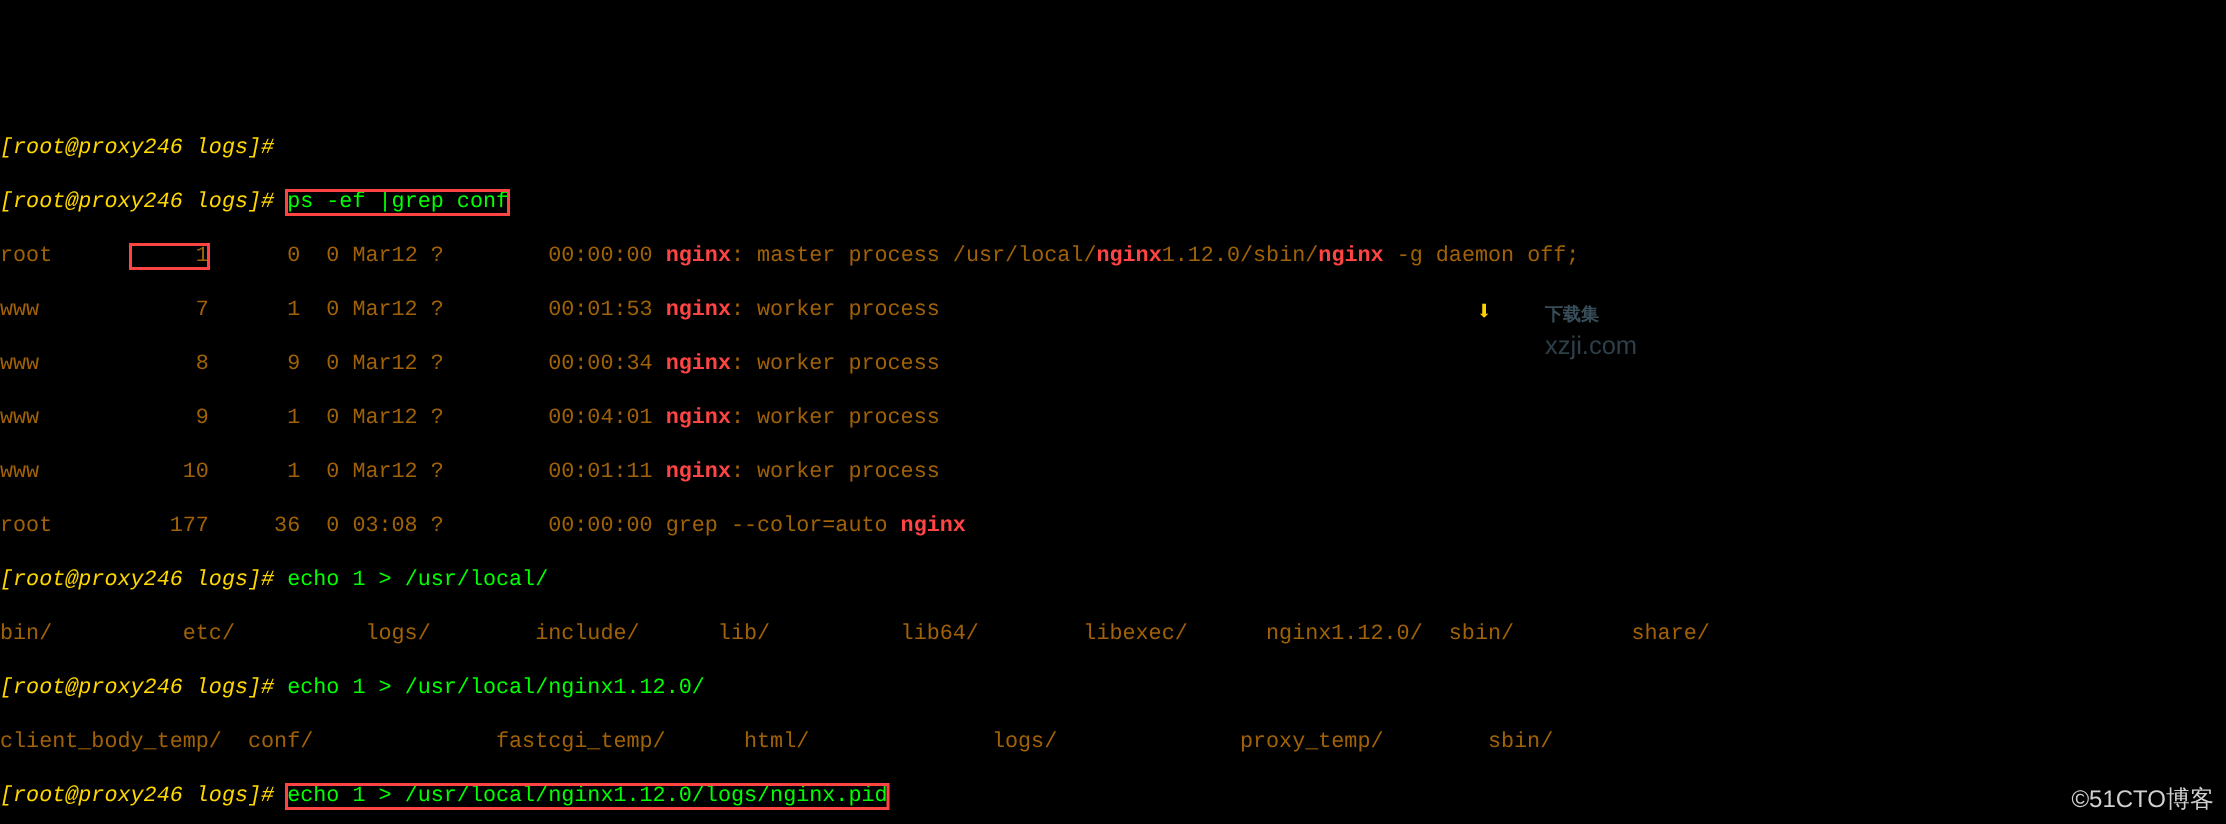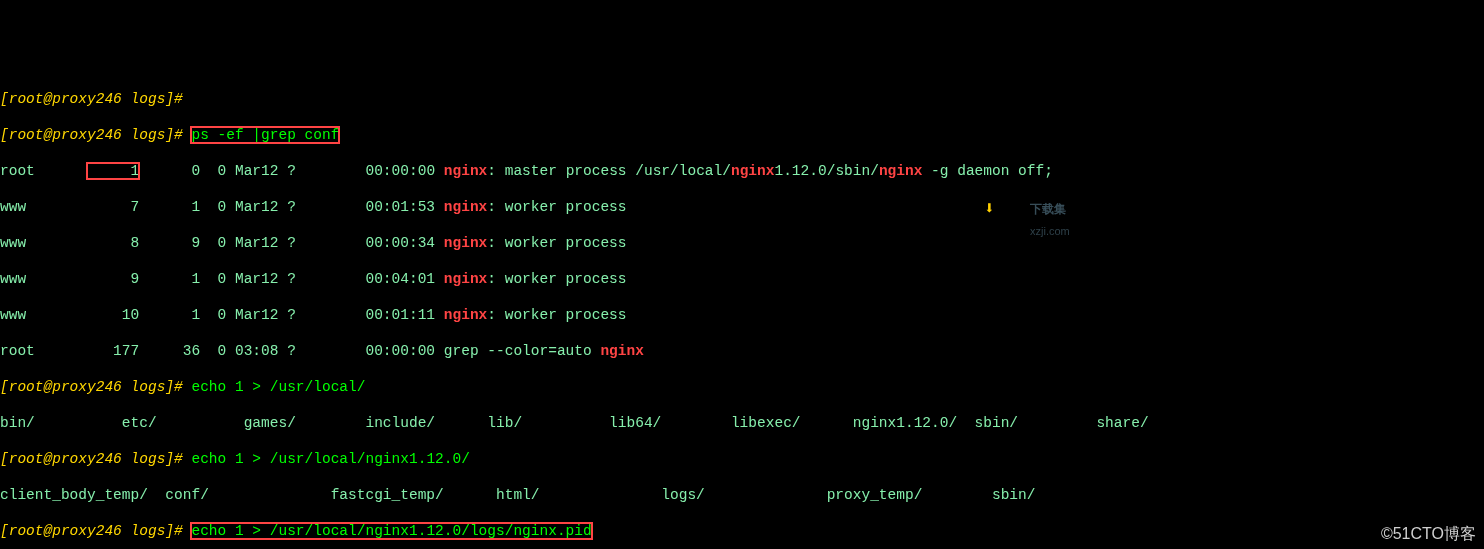--- a/index.html
+++ b/index.html
@@ -15,21 +15,21 @@
     width: 1484px;
     height: 549px;
     position: relative;
   }
   .term {
     padding: 0;
   }
   .line { white-space: pre; }
   .prompt { color: #ffd700; font-style: italic; }     
   .cmd    { color: #00ff00; }     
-  .out    { color: #86efac; font-family: Liberation Mono, monospace; }     
+  .out    { color: #a16207; font-family: Liberation Mono, monospace; }     
   .hl     { color: #ff4444; font-weight: bold; }  
   .box    { outline: 2px solid #ff4444; outline-offset: -1px; }
   .watermark-logo {
     position: absolute;
     left: 984px;
     top: 200px;
     font-size: 14px;
     color: #3aa0ff;
     font-weight: bold;
   }
@@ -43,21 +43,21 @@
     top: 200px;
     font-size: 12px;
     font-weight: bold;
     font-family: "Microsoft YaHei","SimHei",sans-serif;
     color: rgba(100,140,160,0.55);
   }
   .watermark-sub {
     position: absolute;
     left: 1030px;
     top: 222px;
-    font-size: 11px;
+    font-size: 17px;
     color: rgba(100,140,160,0.45);
     font-family: sans-serif;
   }
   .footer-watermark {
     position: absolute;
     right: 8px;
     bottom: 6px;
     color: #d0d0d0;
     font-size: 16px;
     font-family: "Microsoft YaHei","SimHei",sans-serif;
@@ -72,21 +72,21 @@
 <div class="term">
 <div class="line"><span class="prompt">[root@proxy246 logs]# </span></div>
 <div class="line"><span class="prompt">[root@proxy246 logs]# </span><span class="cmd box">ps -ef |grep conf</span></div>
 <div class="line"><span class="out">root      </span><span class="out box">     1</span><span class="out">      0  0 Mar12 ?        00:00:00 </span><span class="hl">nginx</span><span class="out">: master process /usr/local/</span><span class="hl">nginx</span><span class="out">1.12.0/sbin/</span><span class="hl">nginx</span><span class="out"> -g daemon off;</span></div>
 <div class="line"><span class="out">www            7      1  0 Mar12 ?        00:01:53 </span><span class="hl">nginx</span><span class="out">: worker process</span></div>
 <div class="line"><span class="out">www            8      9  0 Mar12 ?        00:00:34 </span><span class="hl">nginx</span><span class="out">: worker process</span></div>
 <div class="line"><span class="out">www            9      1  0 Mar12 ?        00:04:01 </span><span class="hl">nginx</span><span class="out">: worker process</span></div>
 <div class="line"><span class="out">www           10      1  0 Mar12 ?        00:01:11 </span><span class="hl">nginx</span><span class="out">: worker process</span></div>
 <div class="line"><span class="out">root         177     36  0 03:08 ?        00:00:00 grep --color=auto </span><span class="hl">nginx</span></div>
 <div class="line"><span class="prompt">[root@proxy246 logs]# </span><span class="cmd">echo 1 &gt; /usr/local/</span></div>
-<div class="line"><span class="out">bin/          etc/          games/        include/      lib/          lib64/        libexec/      nginx1.12.0/  sbin/         share/</span></div>
+<div class="line"><span class="out">bin/          etc/          logs/        include/      lib/          lib64/        libexec/      nginx1.12.0/  sbin/         share/</span></div>
 <div class="line"><span class="prompt">[root@proxy246 logs]# </span><span class="cmd">echo 1 &gt; /usr/local/nginx1.12.0/</span></div>
 <div class="line"><span class="out">client_body_temp/  conf/              fastcgi_temp/      html/              logs/              proxy_temp/        sbin/</span></div>
 <div class="line"><span class="prompt">[root@proxy246 logs]# </span><span class="cmd box">echo 1 &gt; /usr/local/nginx1.12.0/logs/nginx.pid</span></div>
 
 
 
 
 
 
 

